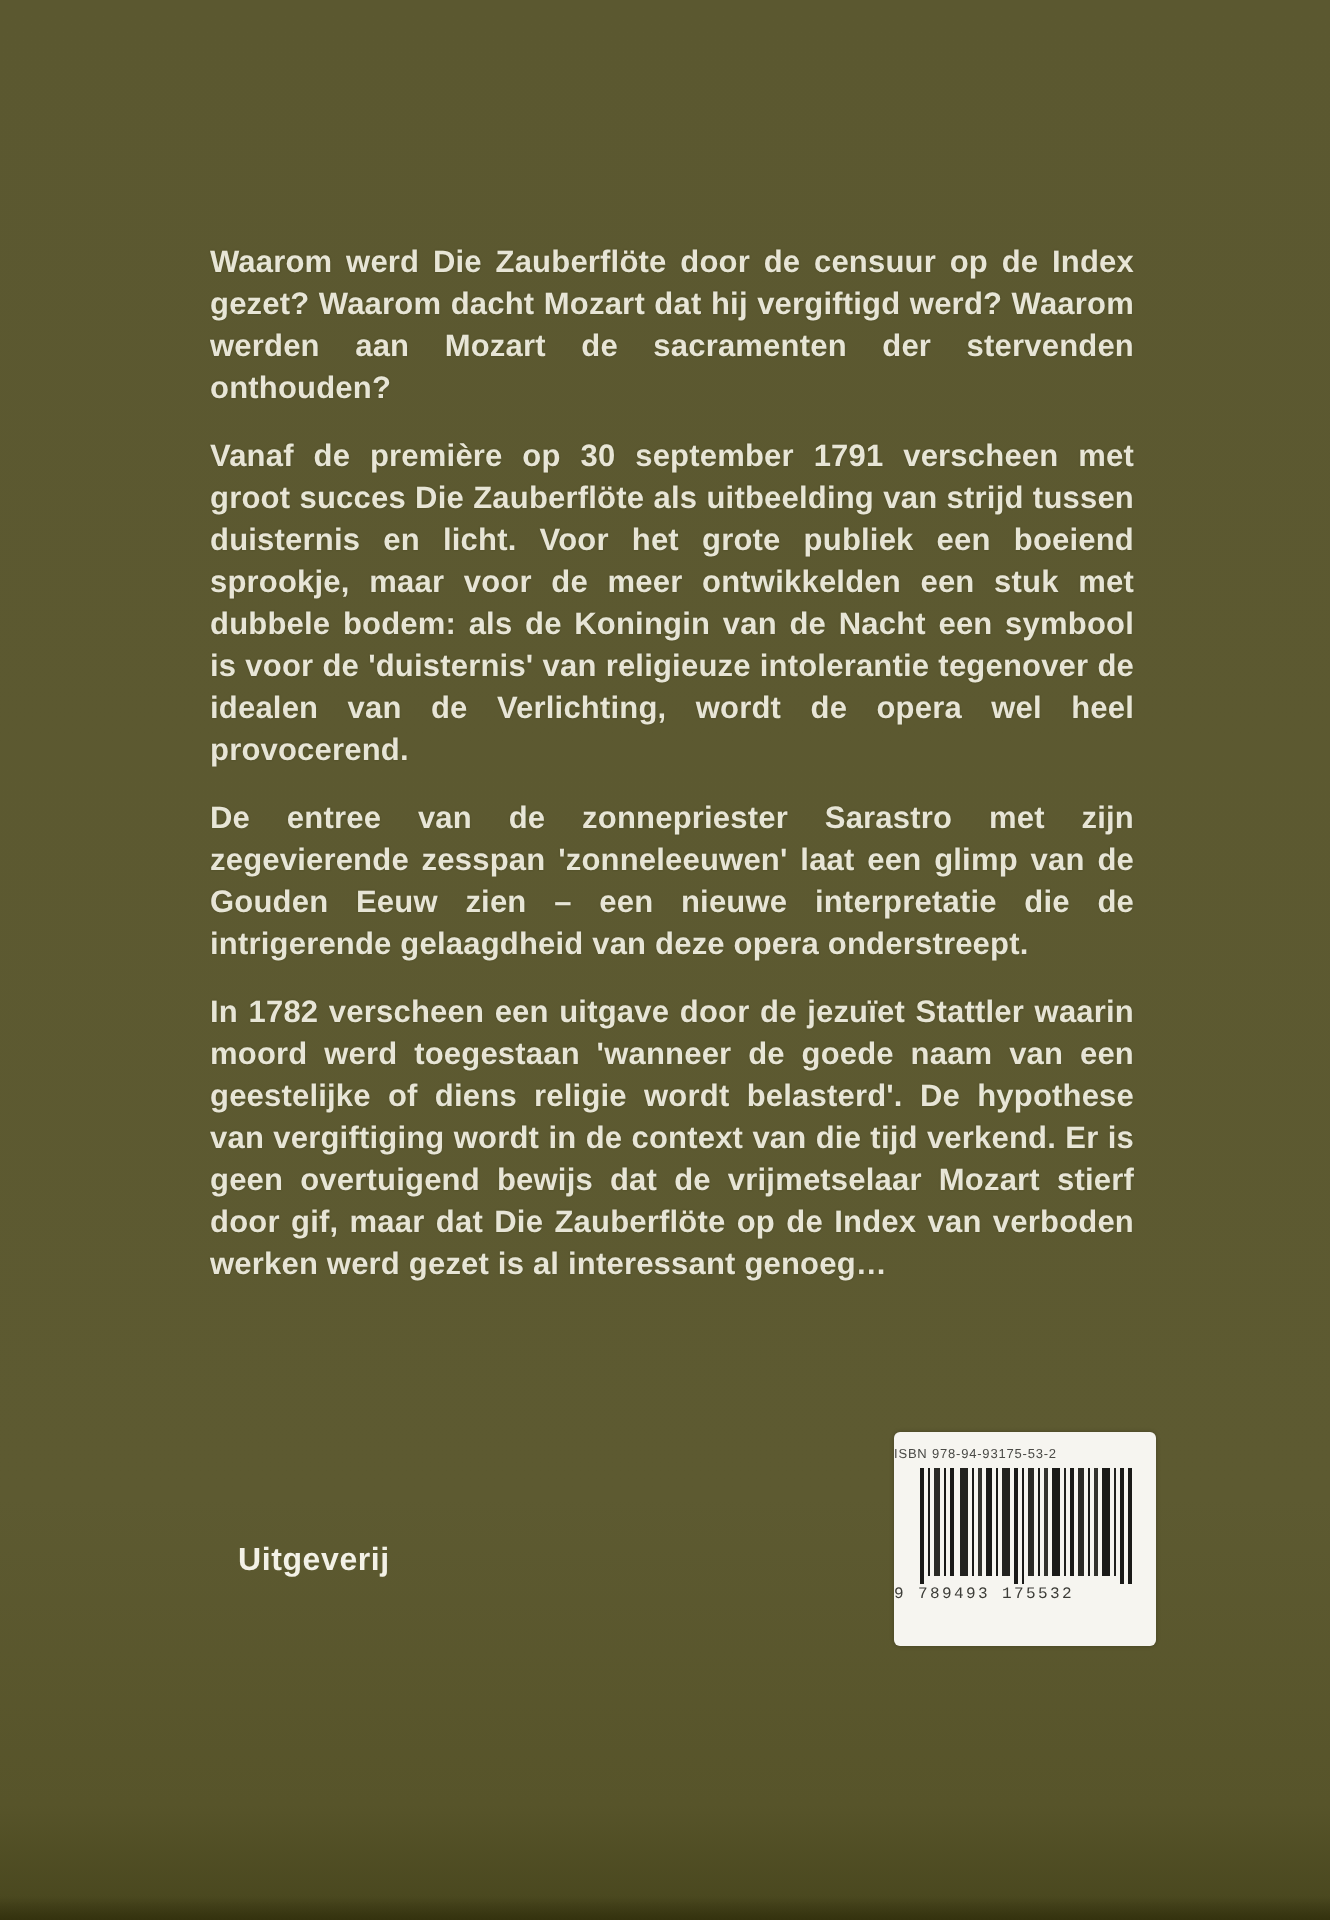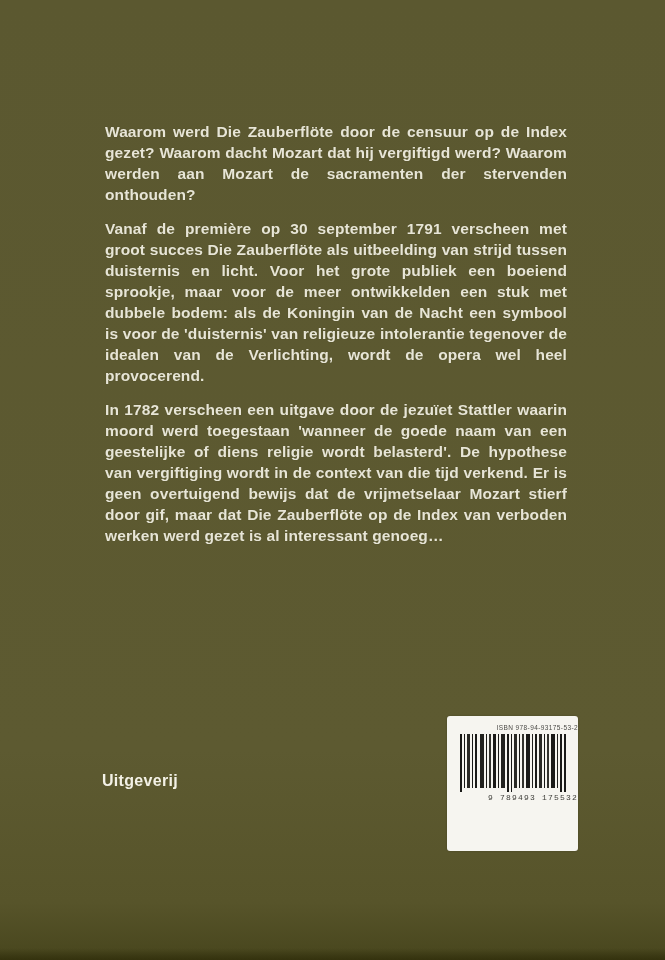--- a/index.html
+++ b/index.html
@@ -31,21 +31,21 @@
     line-height: 21px;
     text-align: justify;
     letter-spacing: 0.1px;
   }
   .blurb p {
     margin: 0 0 13px 0;
     text-shadow: 0 0 1px rgba(40,40,10,0.35);
   }
   .publisher {
     position: absolute;
-    left: 102px;
+    left: 119px;
     top: 773px;
     line-height: 1;
   }
   .publisher-line1 {
     display: block;
     color: #f3f1e6;
     font-size: 16px;
     font-weight: bold;
     letter-spacing: 0.3px;
     margin-bottom: 2px;
@@ -55,25 +55,25 @@
     color: #f0a23c;
     font-size: 30px;
     font-weight: bold;
     letter-spacing: 0.2px;
   }
   .barcode-box {
     position: absolute;
     left: 447px;
     top: 716px;
     width: 131px;
-    height: 135px;
+    height: 107px;
     background: #f6f5f0;
     border-radius: 3px;
     box-shadow: 0 0 2px rgba(0,0,0,0.25);
-    text-align: right;
+    text-align: left;
   }
   .isbn-label {
     display: block;
     margin-top: 8px;
     font-size: 6.5px;
     color: #4a4a46;
     letter-spacing: 0.4px;
     white-space: nowrap;
   }
   .bars {
@@ -101,20 +101,21 @@
   }
 </style>
 </head>
 <body>
 
 <div class="cover">
 
   <div class="blurb">
     <p>Waarom werd Die Zauberflöte door de censuur op de Index gezet? Waarom dacht Mozart dat hij vergiftigd werd? Waarom werden aan Mozart de sacramenten der stervenden onthouden?</p>
     <p>Vanaf de première op 30 september 1791 verscheen met groot succes Die Zauberflöte als uitbeelding van strijd tussen duisternis en licht. Voor het grote publiek een boeiend sprookje, maar voor de meer ontwikkelden een stuk met dubbele bodem: als de Koningin van de Nacht een symbool is voor de 'duisternis' van religieuze intolerantie tegenover de idealen van de Verlichting, wordt de opera wel heel provocerend.</p>
+    <p>De entree van de zonnepriester Sarastro met zijn zegevierende zesspan 'zonneleeuwen' laat een glimp van de Gouden Eeuw zien – een nieuwe interpretatie die de intrigerende gelaagdheid van deze opera onderstreept.</p>
     <p>In 1782 verscheen een uitgave door de jezuïet Stattler waarin moord werd toegestaan 'wanneer de goede naam van een geestelijke of diens religie wordt belasterd'. De hypothese van vergiftiging wordt in de context van die tijd verkend. Er is geen overtuigend bewijs dat de vrijmetselaar Mozart stierf door gif, maar dat Die Zauberflöte op de Index van verboden werken werd gezet is al interessant genoeg…</p>
   </div>
 
   <div class="publisher">
     <span class="publisher-line1">Uitgeverij</span>
   </div>
 
   <div class="barcode-box">
     <span class="isbn-label">ISBN 978-94-93175-53-2</span>
     <svg class="bars" viewBox="0 0 108 58" preserveAspectRatio="none" xmlns="http://www.w3.org/2000/svg">

